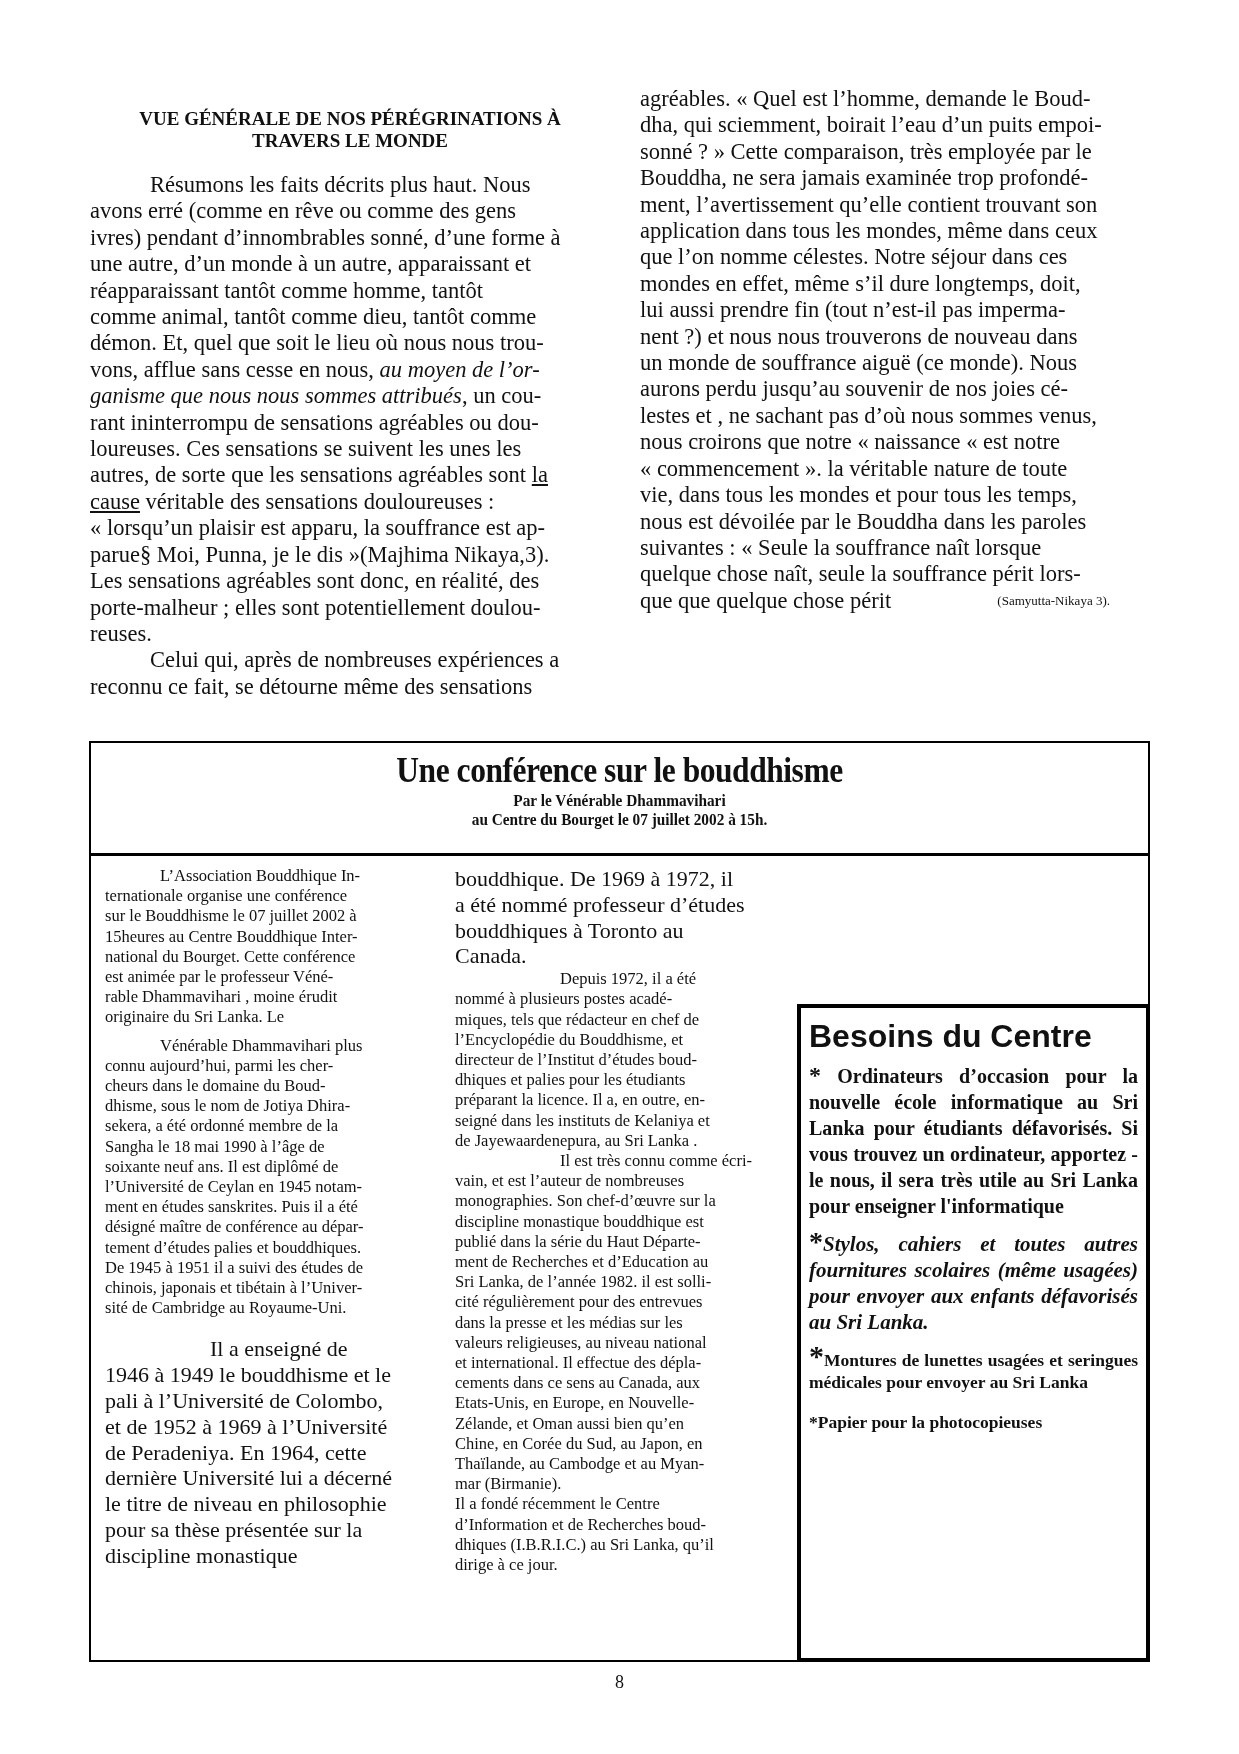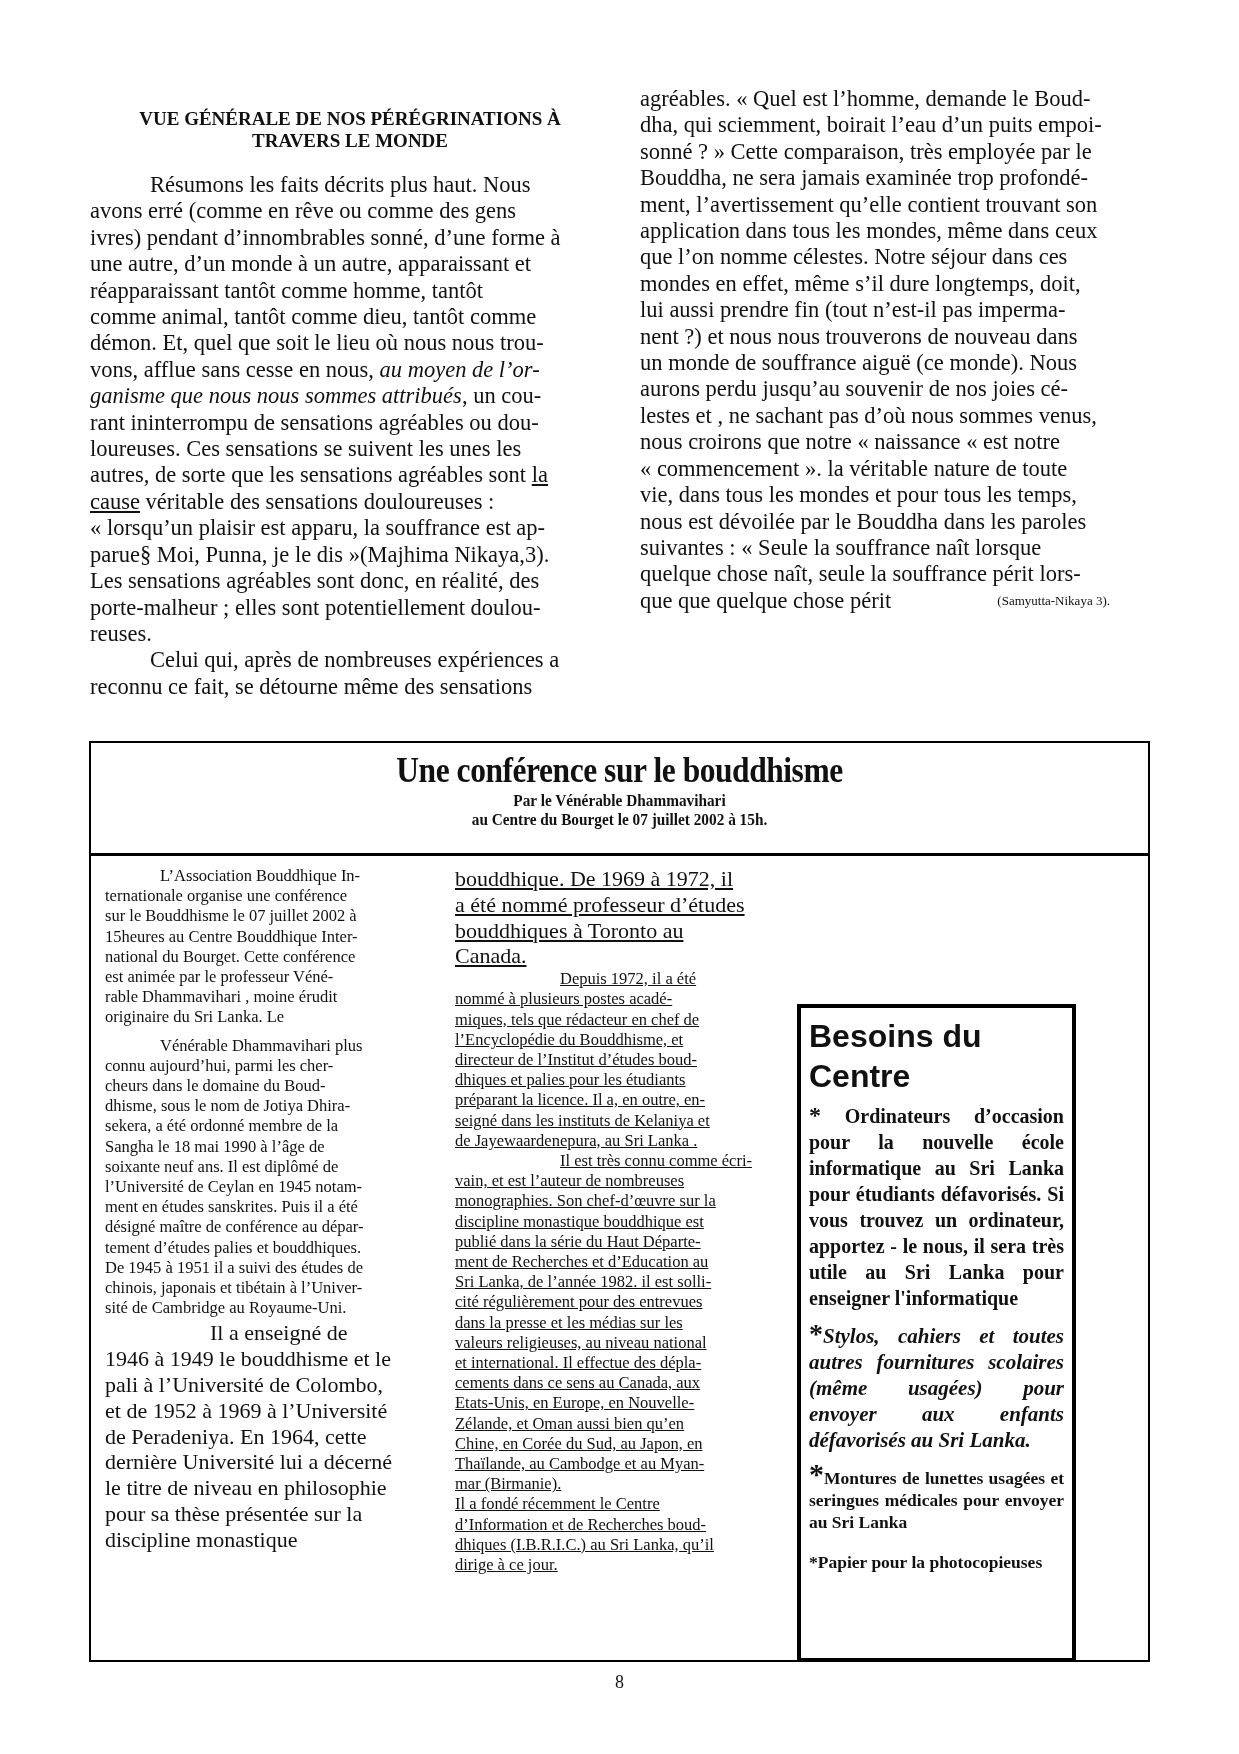--- a/index.html
+++ b/index.html
@@ -16,28 +16,28 @@
     .line { display: block; white-space: nowrap; }
     .ref-small { font-size: 13px; float: right; }
 
     
     #conf-box { position: absolute; left: 89px; top: 741px; width: 1061px; height: 921px; border: 2px solid #000; box-sizing: border-box; }
     #conf-header { position: absolute; left: 0; top: 0; width: 100%; height: 110px; border-bottom: 3px solid #000; text-align: center; }
     #conf-title { font-family: "Liberation Serif", serif; font-weight: bold; font-size: 35px; letter-spacing: -0.5px; transform: scaleX(0.9); margin-top: 8px; line-height: 40px; }
     .conf-sub { font-family: "Liberation Serif", serif; font-weight: bold; font-size: 17px; line-height: 19px; transform: scaleX(0.9); }
 
     #conf-col1 { position: absolute; left: 14px; top: 123px; width: 330px; }
-    #conf-col2 { position: absolute; left: 364px; top: 123px; width: 340px; text-decoration: underline; }
+    #conf-col2 { position: absolute; left: 364px; top: 123px; width: 340px; }
     .small-text { font-family: "Liberation Serif", serif; font-size: 16.5px; line-height: 20.2px; margin: 0; }
     .big-text { font-family: "Liberation Serif", serif; font-size: 22px; line-height: 25.8px; margin: 0; }
     .ind { display: inline-block; width: 55px; }
     .ind2 { display: inline-block; width: 105px; }
 
     
-    #needs-box { position: absolute; left: 797px; top: 1004px; width: 279px; height: 658px; border: 4px solid #000; box-sizing: border-box; padding: 8px 8px 0 8px; }
+    #needs-box { position: absolute; left: 797px; top: 1004px; width: 353px; height: 658px; border: 4px solid #000; box-sizing: border-box; padding: 8px 8px 0 8px; }
     #needs-title { font-family: "Liberation Sans", sans-serif; font-weight: bold; font-size: 32px; line-height: 40px; margin: 0 0 6px 0; }
     .need { font-family: "Liberation Serif", serif; font-weight: bold; font-size: 20px; line-height: 26px; text-align: justify; margin: 0 0 10px 0; }
     .need.italic { font-style: italic; font-size: 21px; }
     .need.small { font-size: 17.5px; line-height: 22px; }
     .need .star { font-size: 24px; }
     .need.italic .star { font-size: 28px; font-style: normal; }
     .need.small .star { font-size: 30px; }
 
     #page-number { position: absolute; left: 0; width: 1239px; top: 1672px; text-align: center; font-family: "Liberation Serif", serif; font-size: 18px; }
   </style>
@@ -127,21 +127,21 @@
         <span class="line"><span>Sangha le 18 mai 1990 à l’âge de</span></span>
         <span class="line"><span>soixante neuf ans. Il est diplômé de</span></span>
         <span class="line"><span>l’Université de Ceylan en 1945 notam-</span></span>
         <span class="line"><span>ment en études sanskrites. Puis il a été</span></span>
         <span class="line"><span>désigné maître de conférence au dépar-</span></span>
         <span class="line"><span>tement d’études palies et bouddhiques.</span></span>
         <span class="line"><span>De 1945 à 1951 il a suivi des études de</span></span>
         <span class="line"><span>chinois, japonais et tibétain à l’Univer-</span></span>
         <span class="line"><span>sité de Cambridge au Royaume-Uni.</span></span>
       </p>
-    <p class="big-text" style="margin-top:2px;" id="c1p3">
+    <p class="big-text" style="margin-top:18px;" id="c1p3">
         <span class="line"><span class="ind2"></span><span>Il a enseigné de</span></span>
         <span class="line"><span>1946 à 1949 le bouddhisme et le</span></span>
         <span class="line"><span>pali à l’Université de Colombo,</span></span>
         <span class="line"><span>et de 1952 à 1969 à l’Université</span></span>
         <span class="line"><span>de Peradeniya. En 1964, cette</span></span>
         <span class="line"><span>dernière Université lui a décerné</span></span>
         <span class="line"><span>le titre de niveau en philosophie</span></span>
         <span class="line"><span>pour sa thèse présentée sur la</span></span>
         <span class="line"><span>discipline monastique</span></span>
       </p>

